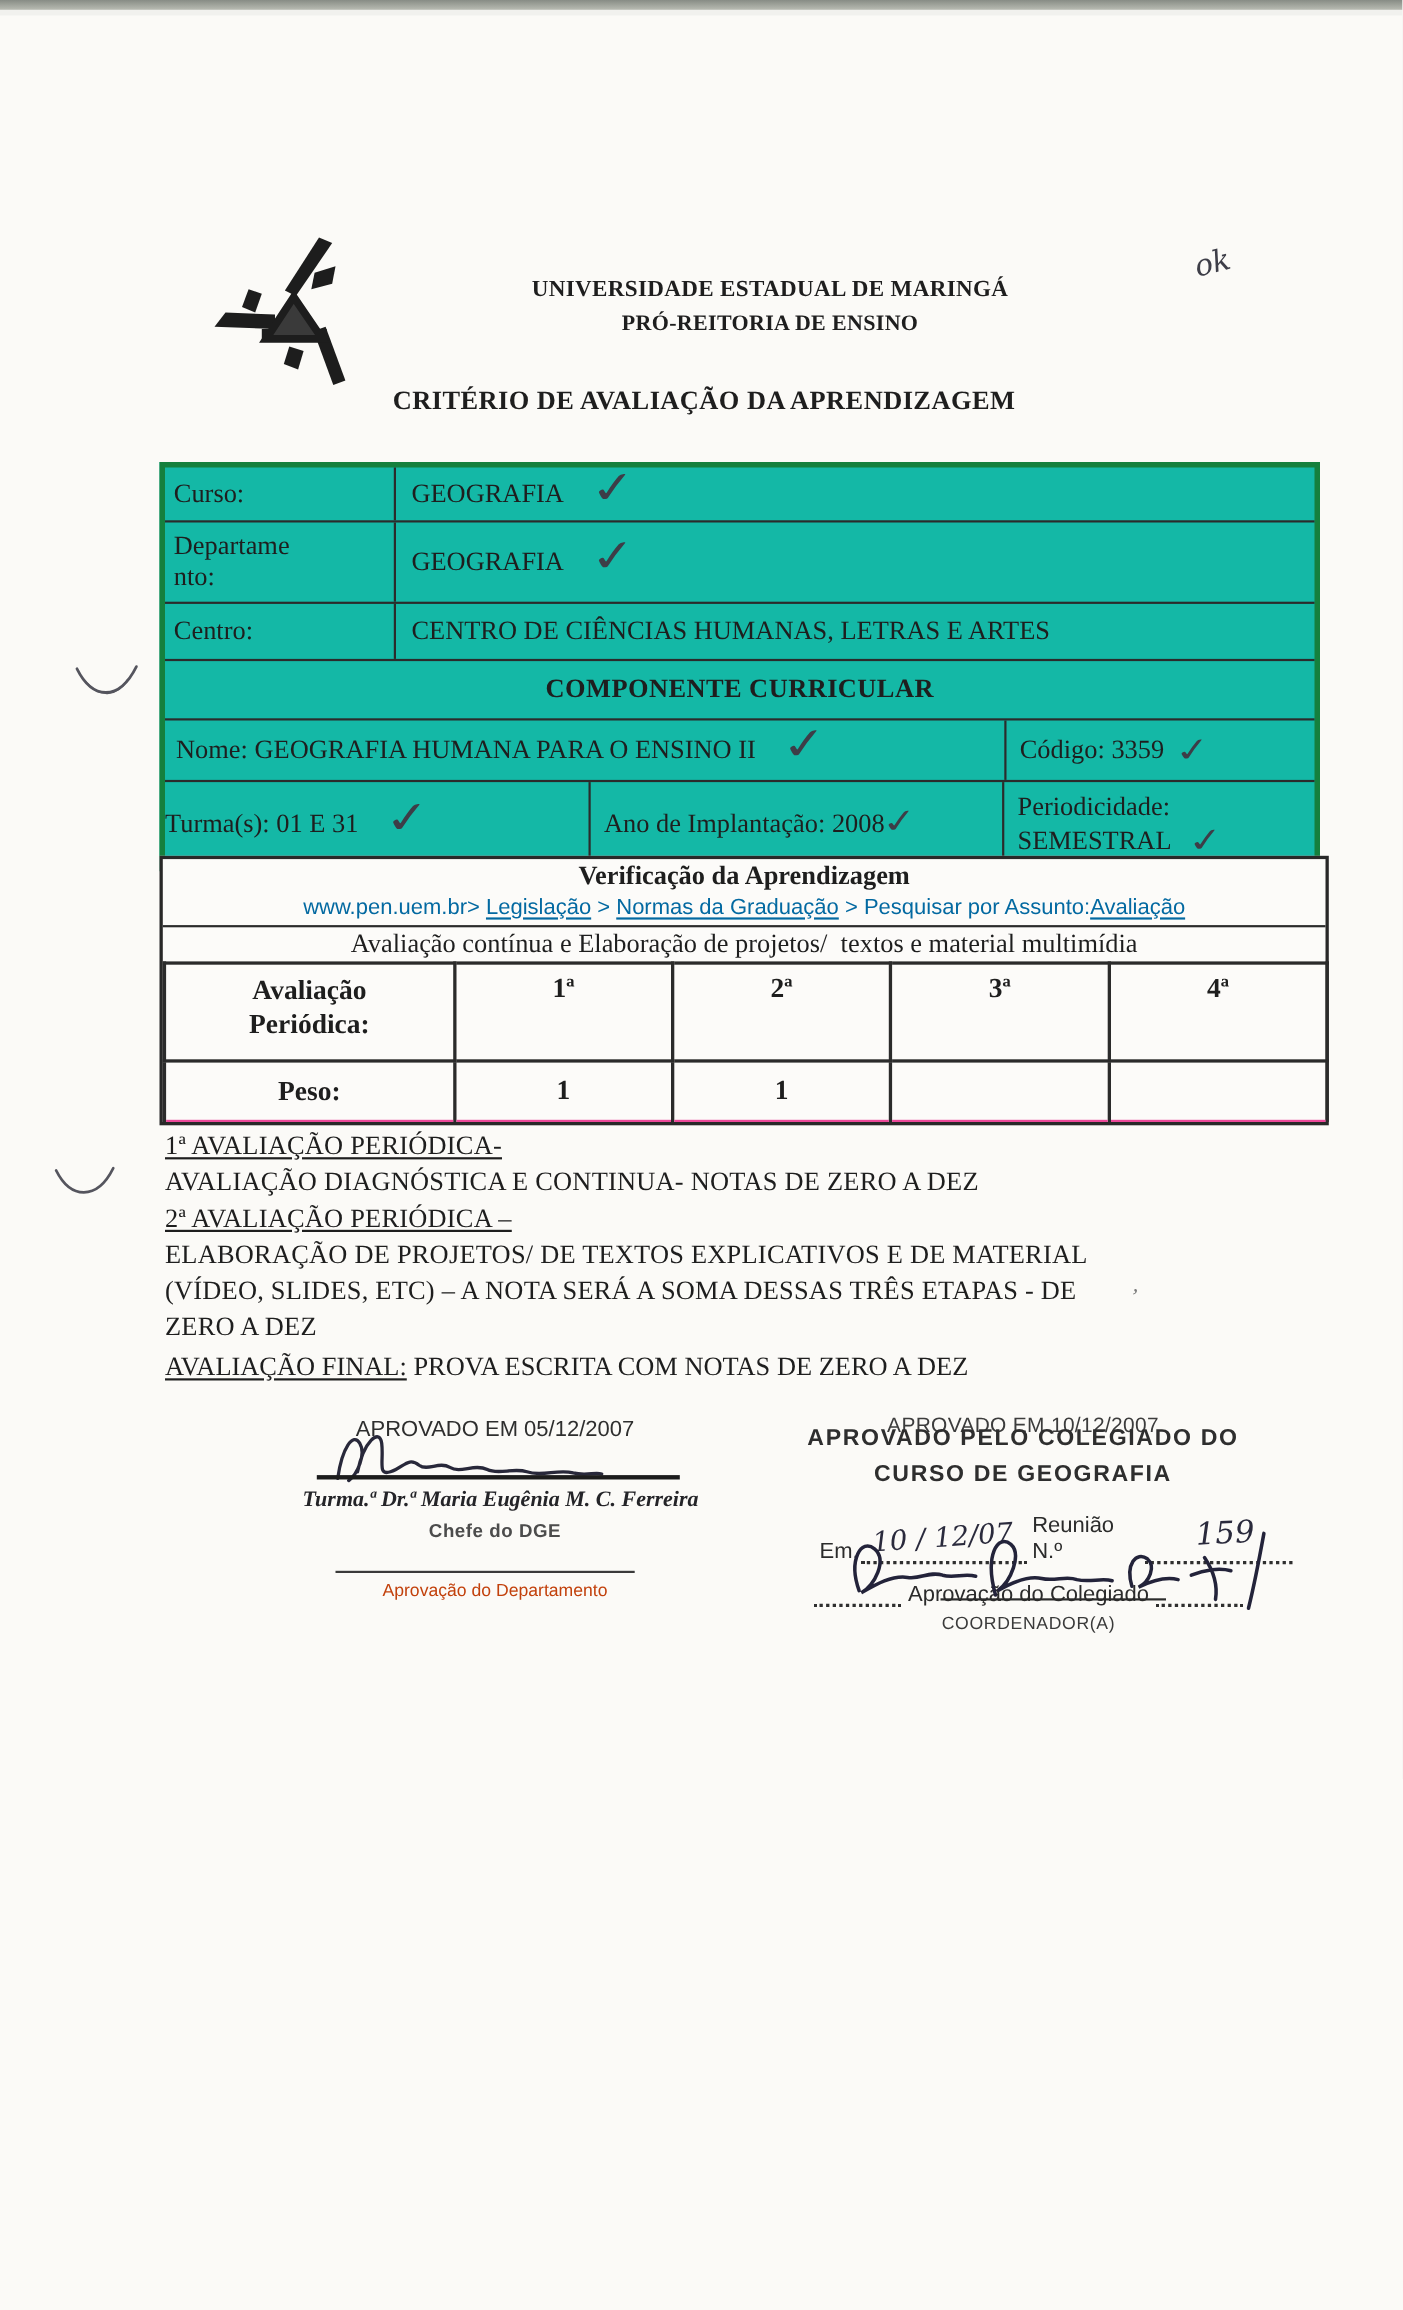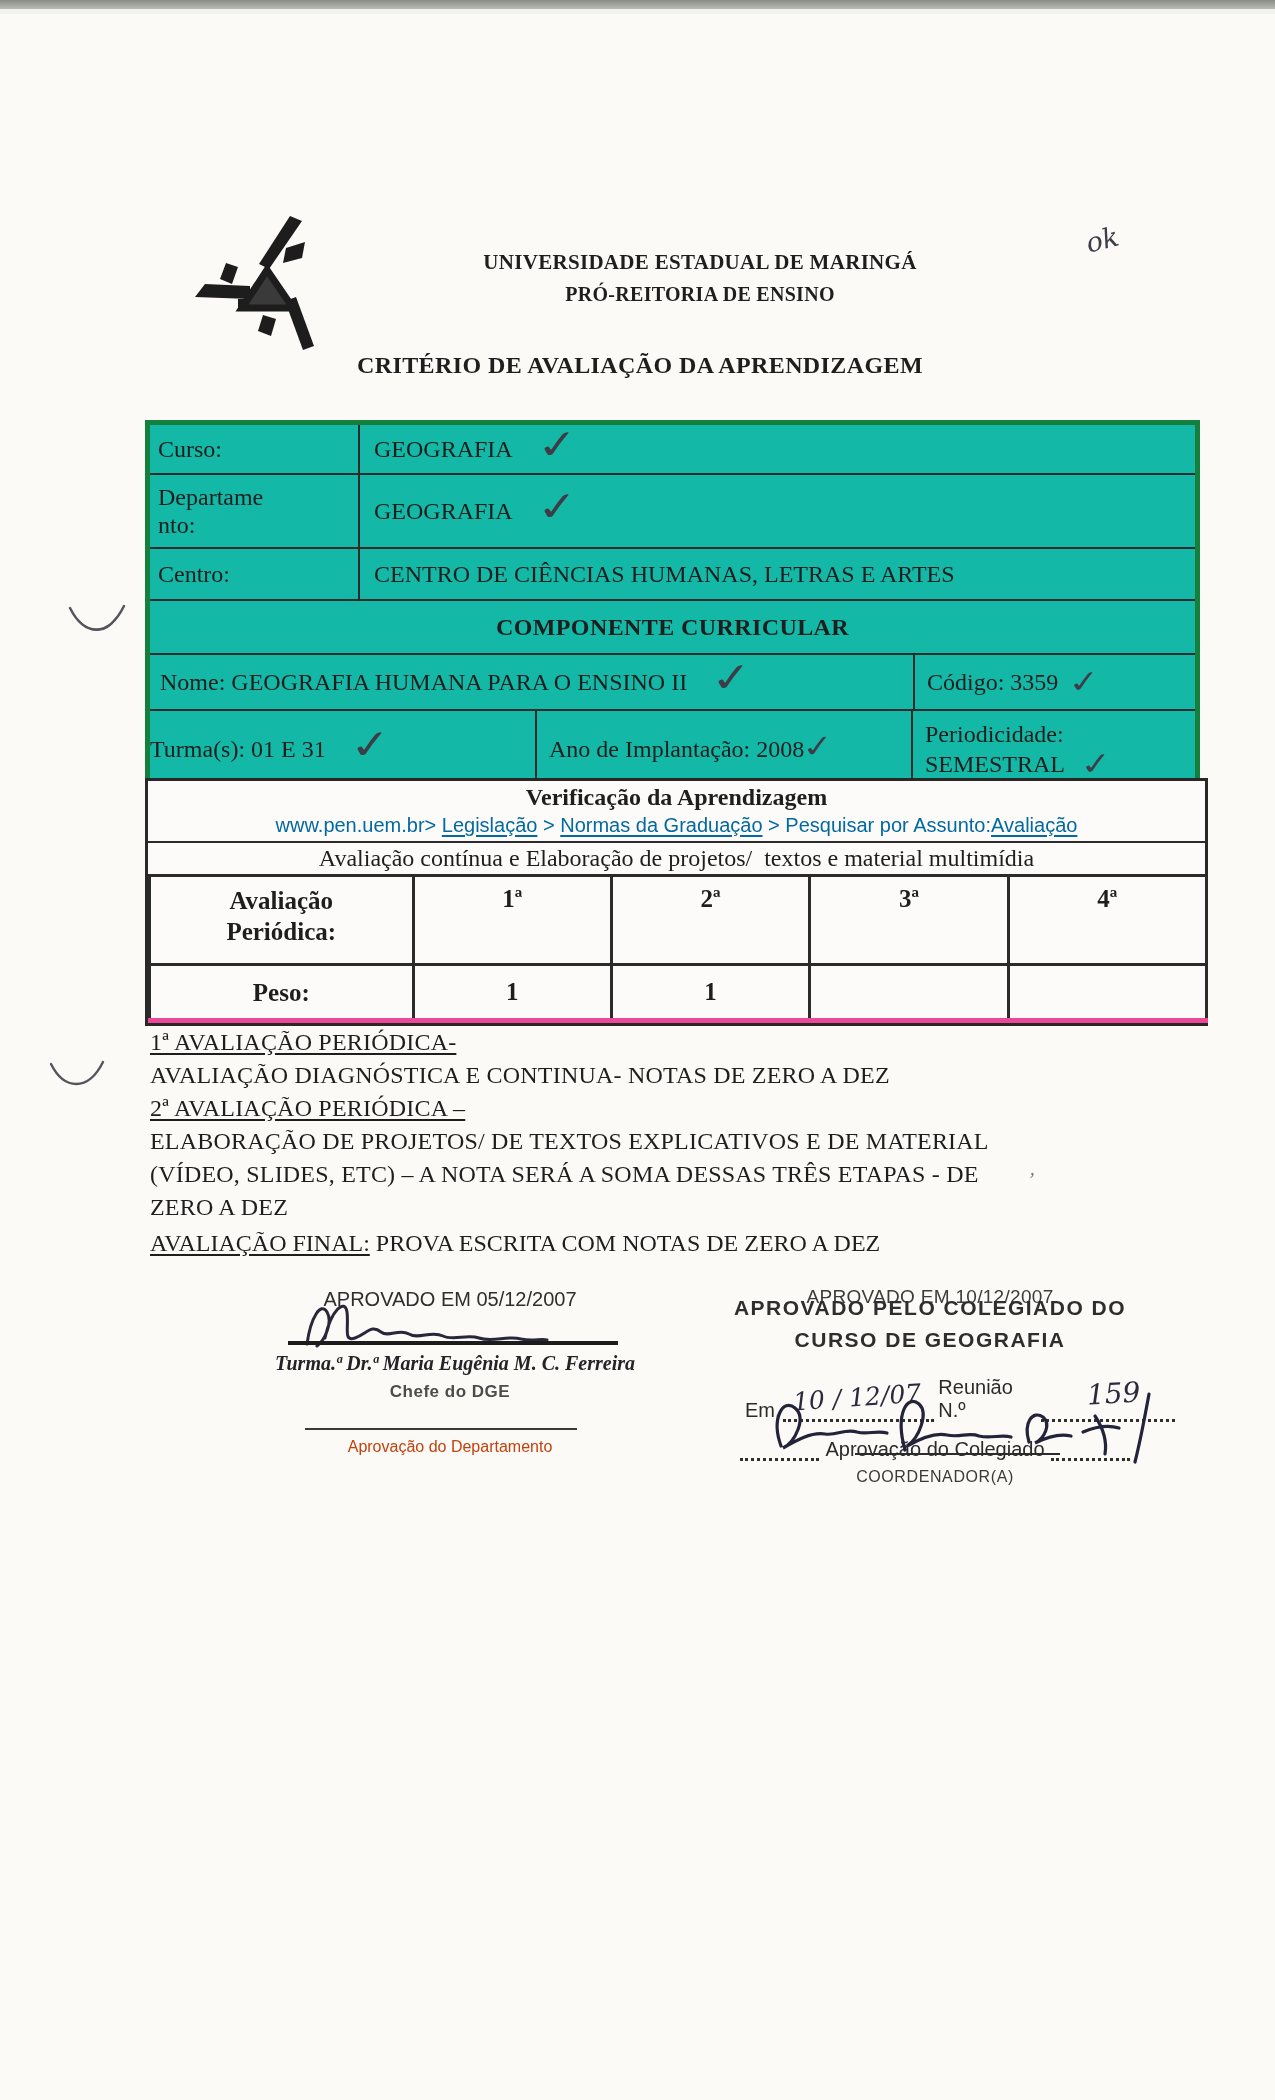--- a/index.html
+++ b/index.html
@@ -41,21 +41,21 @@
   .v-crumb{height:27px;text-align:center;font-family:"Liberation Sans",sans-serif;font-size:20px;color:#0369a1;border-bottom:2px solid #2b2b2b;}
   .v-crumb .u{text-decoration:underline;text-underline-offset:3px;}
   .v-method{height:31px;text-align:center;font-size:24px;white-space:pre-wrap;padding-top:2px;box-sizing:border-box;}
   .vgrid{display:table;width:100%;border-collapse:collapse;table-layout:fixed;}
   .vgr{display:table-row;}
   .vgc{display:table-cell;border:3px solid #2b2b2b;text-align:center;font-weight:bold;font-size:25px;}
   .vg-label{width:25%;vertical-align:top;padding-top:8px;line-height:31px;}
   .vg-col{width:18.75%;vertical-align:top;padding-top:8px;}
   .vg-head{height:78px;}
   .vg-peso{height:52px;vertical-align:middle;padding-top:0;}
-  .vgrid .bottom{border-bottom:5px solid #ec4899;}
+  .vgrid .bottom{border-bottom:2px solid #ec4899;}
   
   .criteria{left:150px;top:1026px;width:1010px;font-size:24px;line-height:33px;letter-spacing:.2px;}
   .criteria .u{text-decoration:underline;text-underline-offset:3px;}
   .preline{white-space:pre-line;}
   .final-line{left:150px;top:1230px;width:1010px;font-size:24px;}
   .final-line .u{text-decoration:underline;text-underline-offset:3px;}
   
   .sans{font-family:"Liberation Sans",sans-serif;}
   .ap-left-date{left:255px;top:1288px;width:390px;text-align:center;font-size:20px;color:#2e2e2e;}
   .sig-left{left:296px;top:1296px;width:260px;height:55px;}

